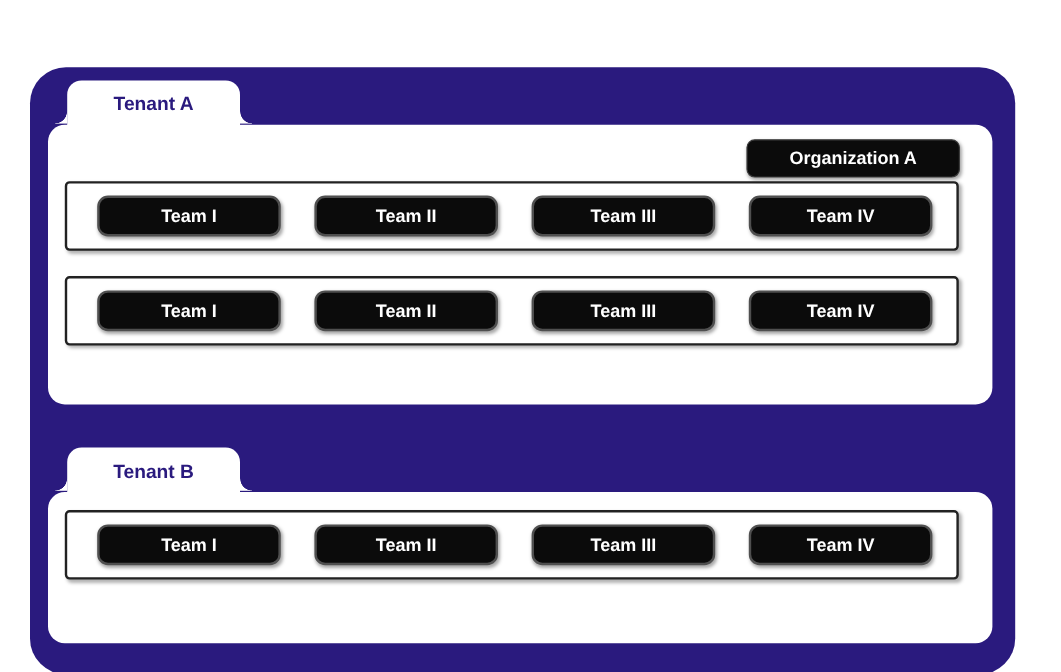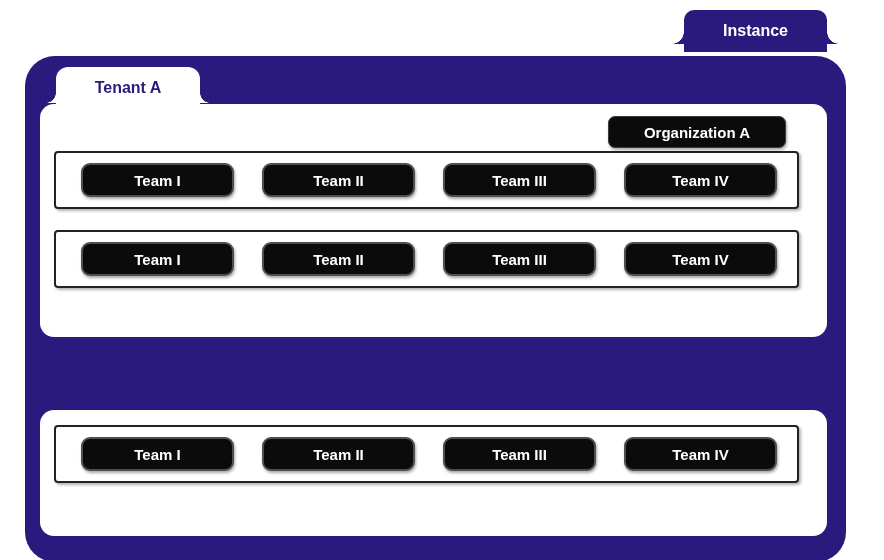--- a/index.html
+++ b/index.html
@@ -112,21 +112,21 @@
   }
   .body-a { top: 48px;  height: 233px; }
   .body-b { top: 354px; height: 126px; }
 
   
   .org-label {
     width: 178px;
     height: 32px;
     box-sizing: border-box;
     margin-left: auto;
-    margin-right: 41px;
+    margin-right: 27px;
     background: #0b0b0b;
     border: 1px solid #3c3c3c;
     border-radius: 7px;
     color: #ffffff;
     font-size: 15px;
     font-weight: 600;
     display: flex;
     align-items: center;
     justify-content: center;
     box-shadow: 1px 2px 3px rgba(0,0,0,0.35);
@@ -166,23 +166,20 @@
     align-items: center;
     justify-content: center;
     box-shadow: 1px 2px 3px rgba(0,0,0,0.35);
   }
 </style>
 </head>
 <body>
 
 <div class="canvas">
 
-  <div class="instance-tab">
-    <span>Instance</span>
-  </div>
 
   <div class="instance-box">
 
     <div class="tenant-tab tab-a">
       <span>Tenant A</span>
     </div>
     <div class="tenant-body body-a">
 
       <div class="org-label">Organization A</div>
       <div class="team-row">
@@ -196,20 +193,23 @@
 
       <div class="team-row">
         <div class="team">Team I</div>
         <div class="team">Team II</div>
         <div class="team">Team III</div>
         <div class="team">Team IV</div>
       </div>
 
     </div>
 
+    <div class="tenant-tab tab-b">
+      <span>Tenant B</span>
+    </div>
     <div class="tenant-body body-b">
 
       <div class="team-row">
         <div class="team">Team I</div>
         <div class="team">Team II</div>
         <div class="team">Team III</div>
         <div class="team">Team IV</div>
       </div>
 
     </div>

